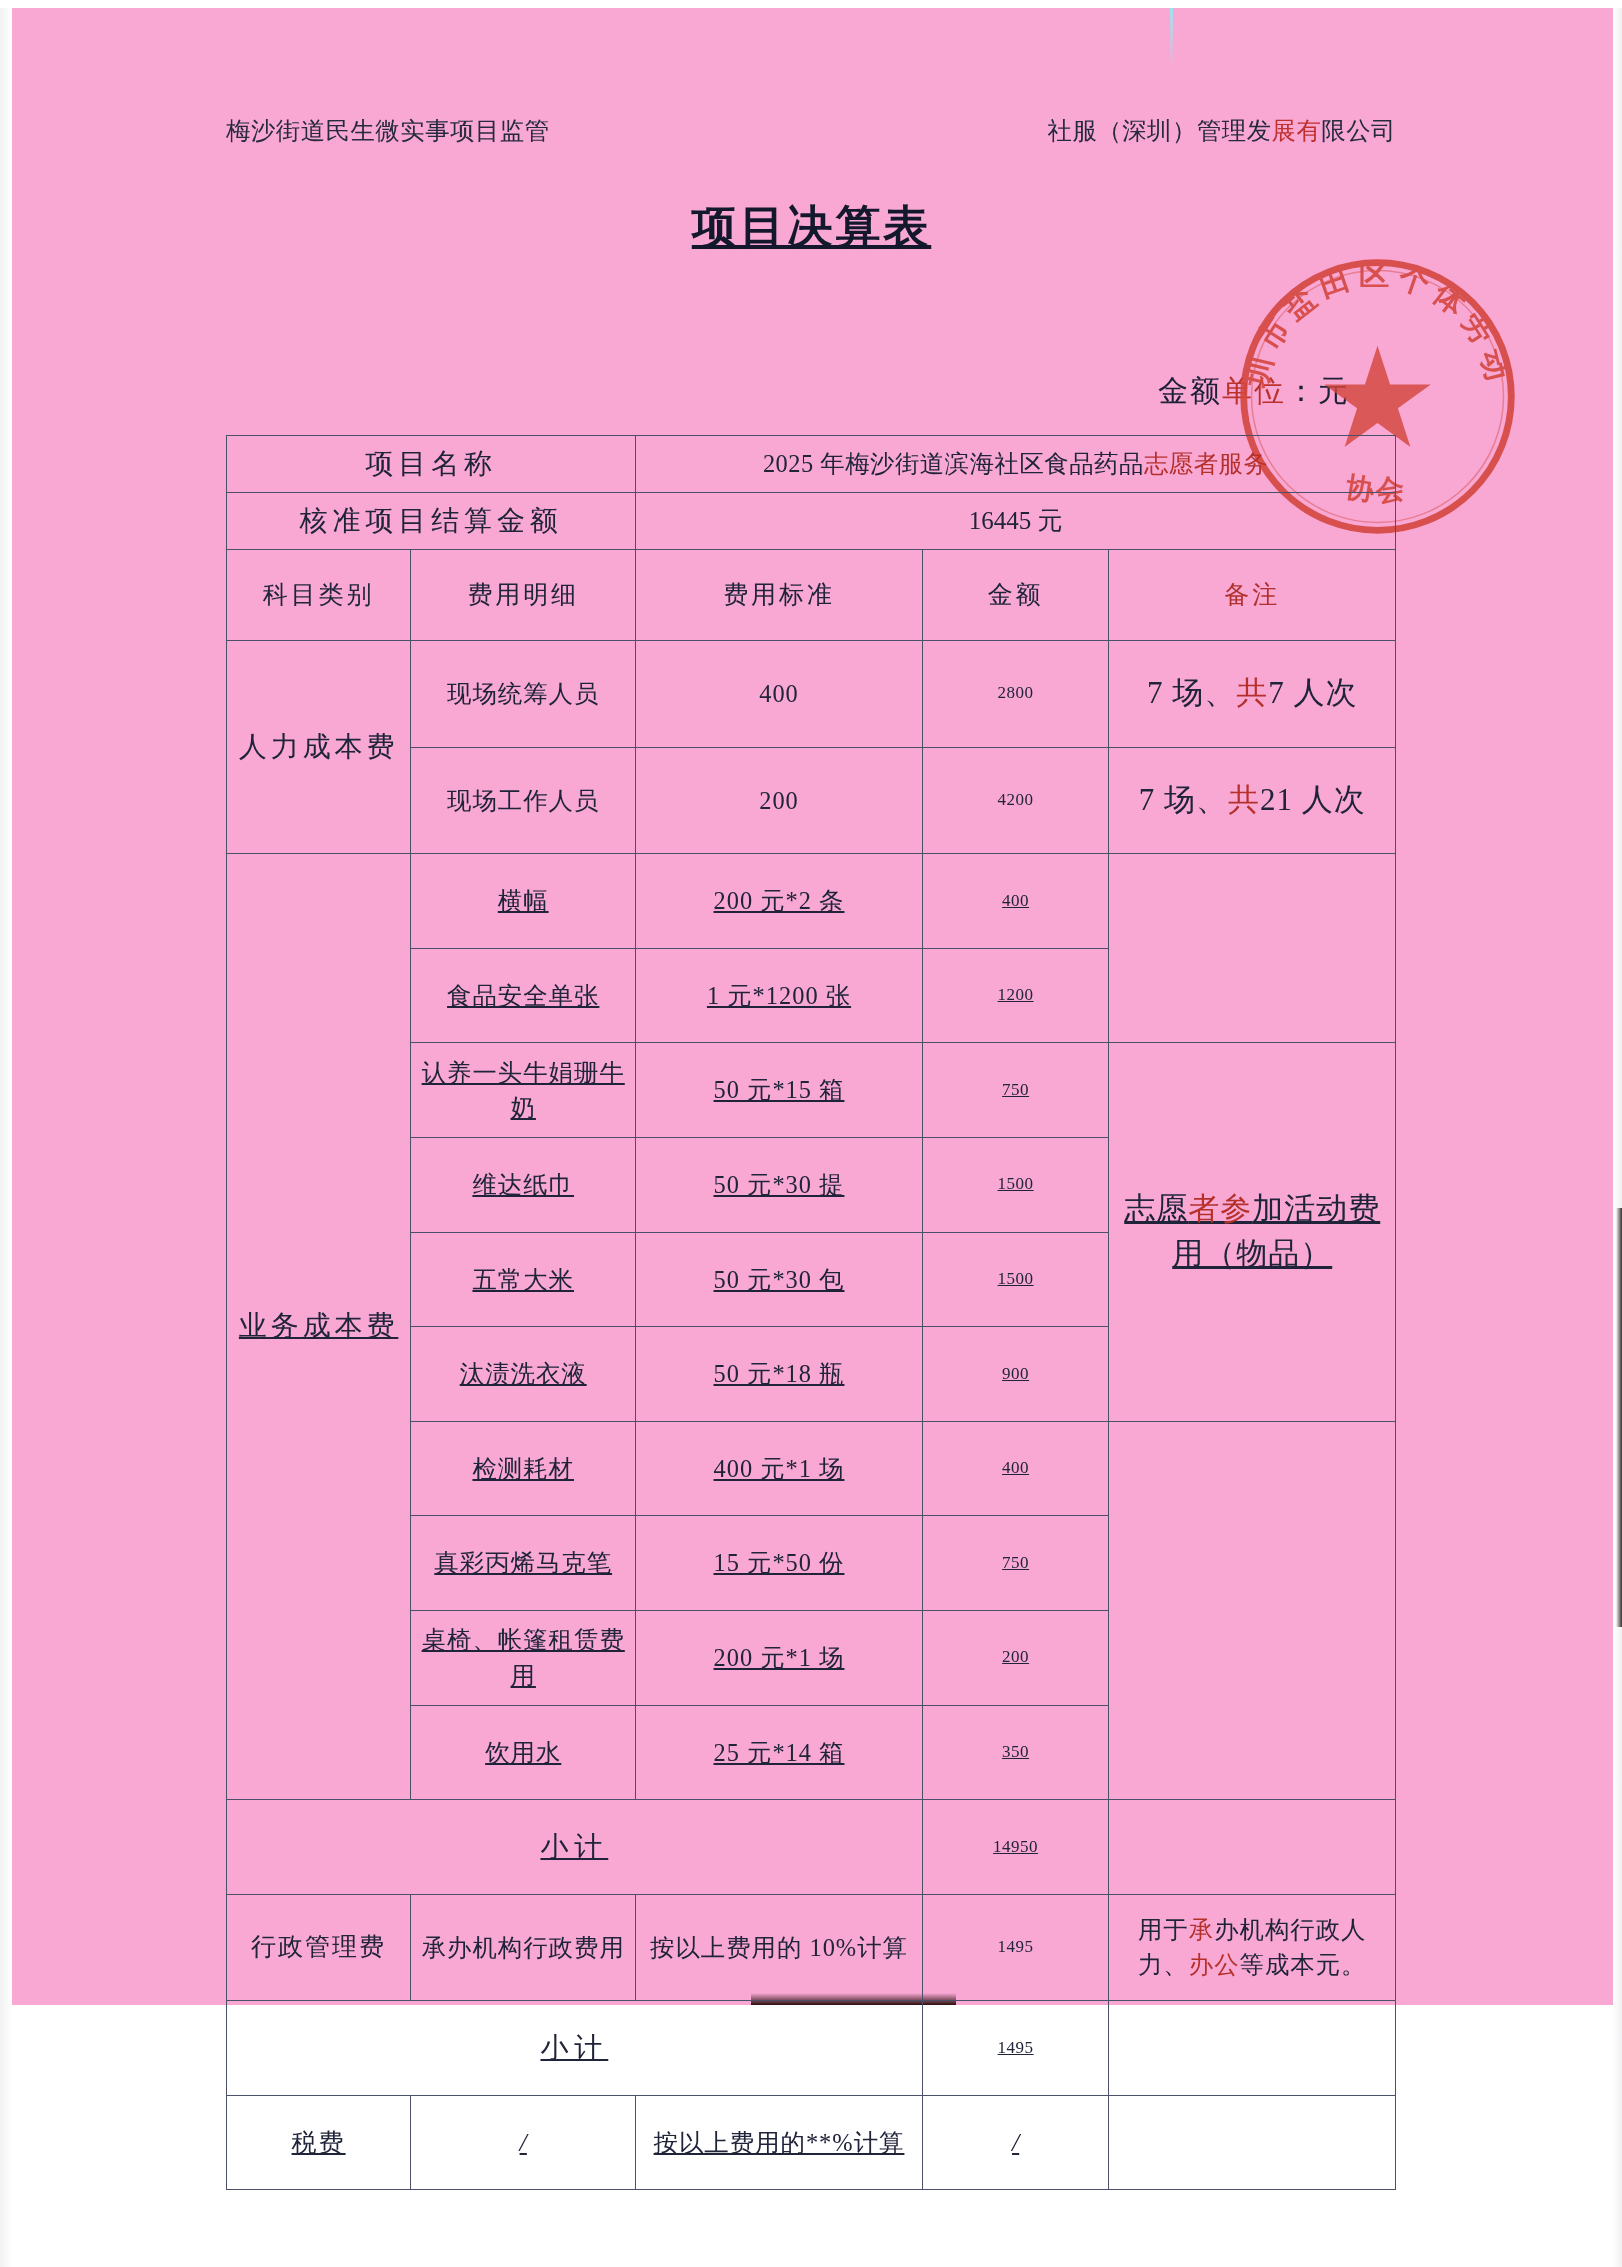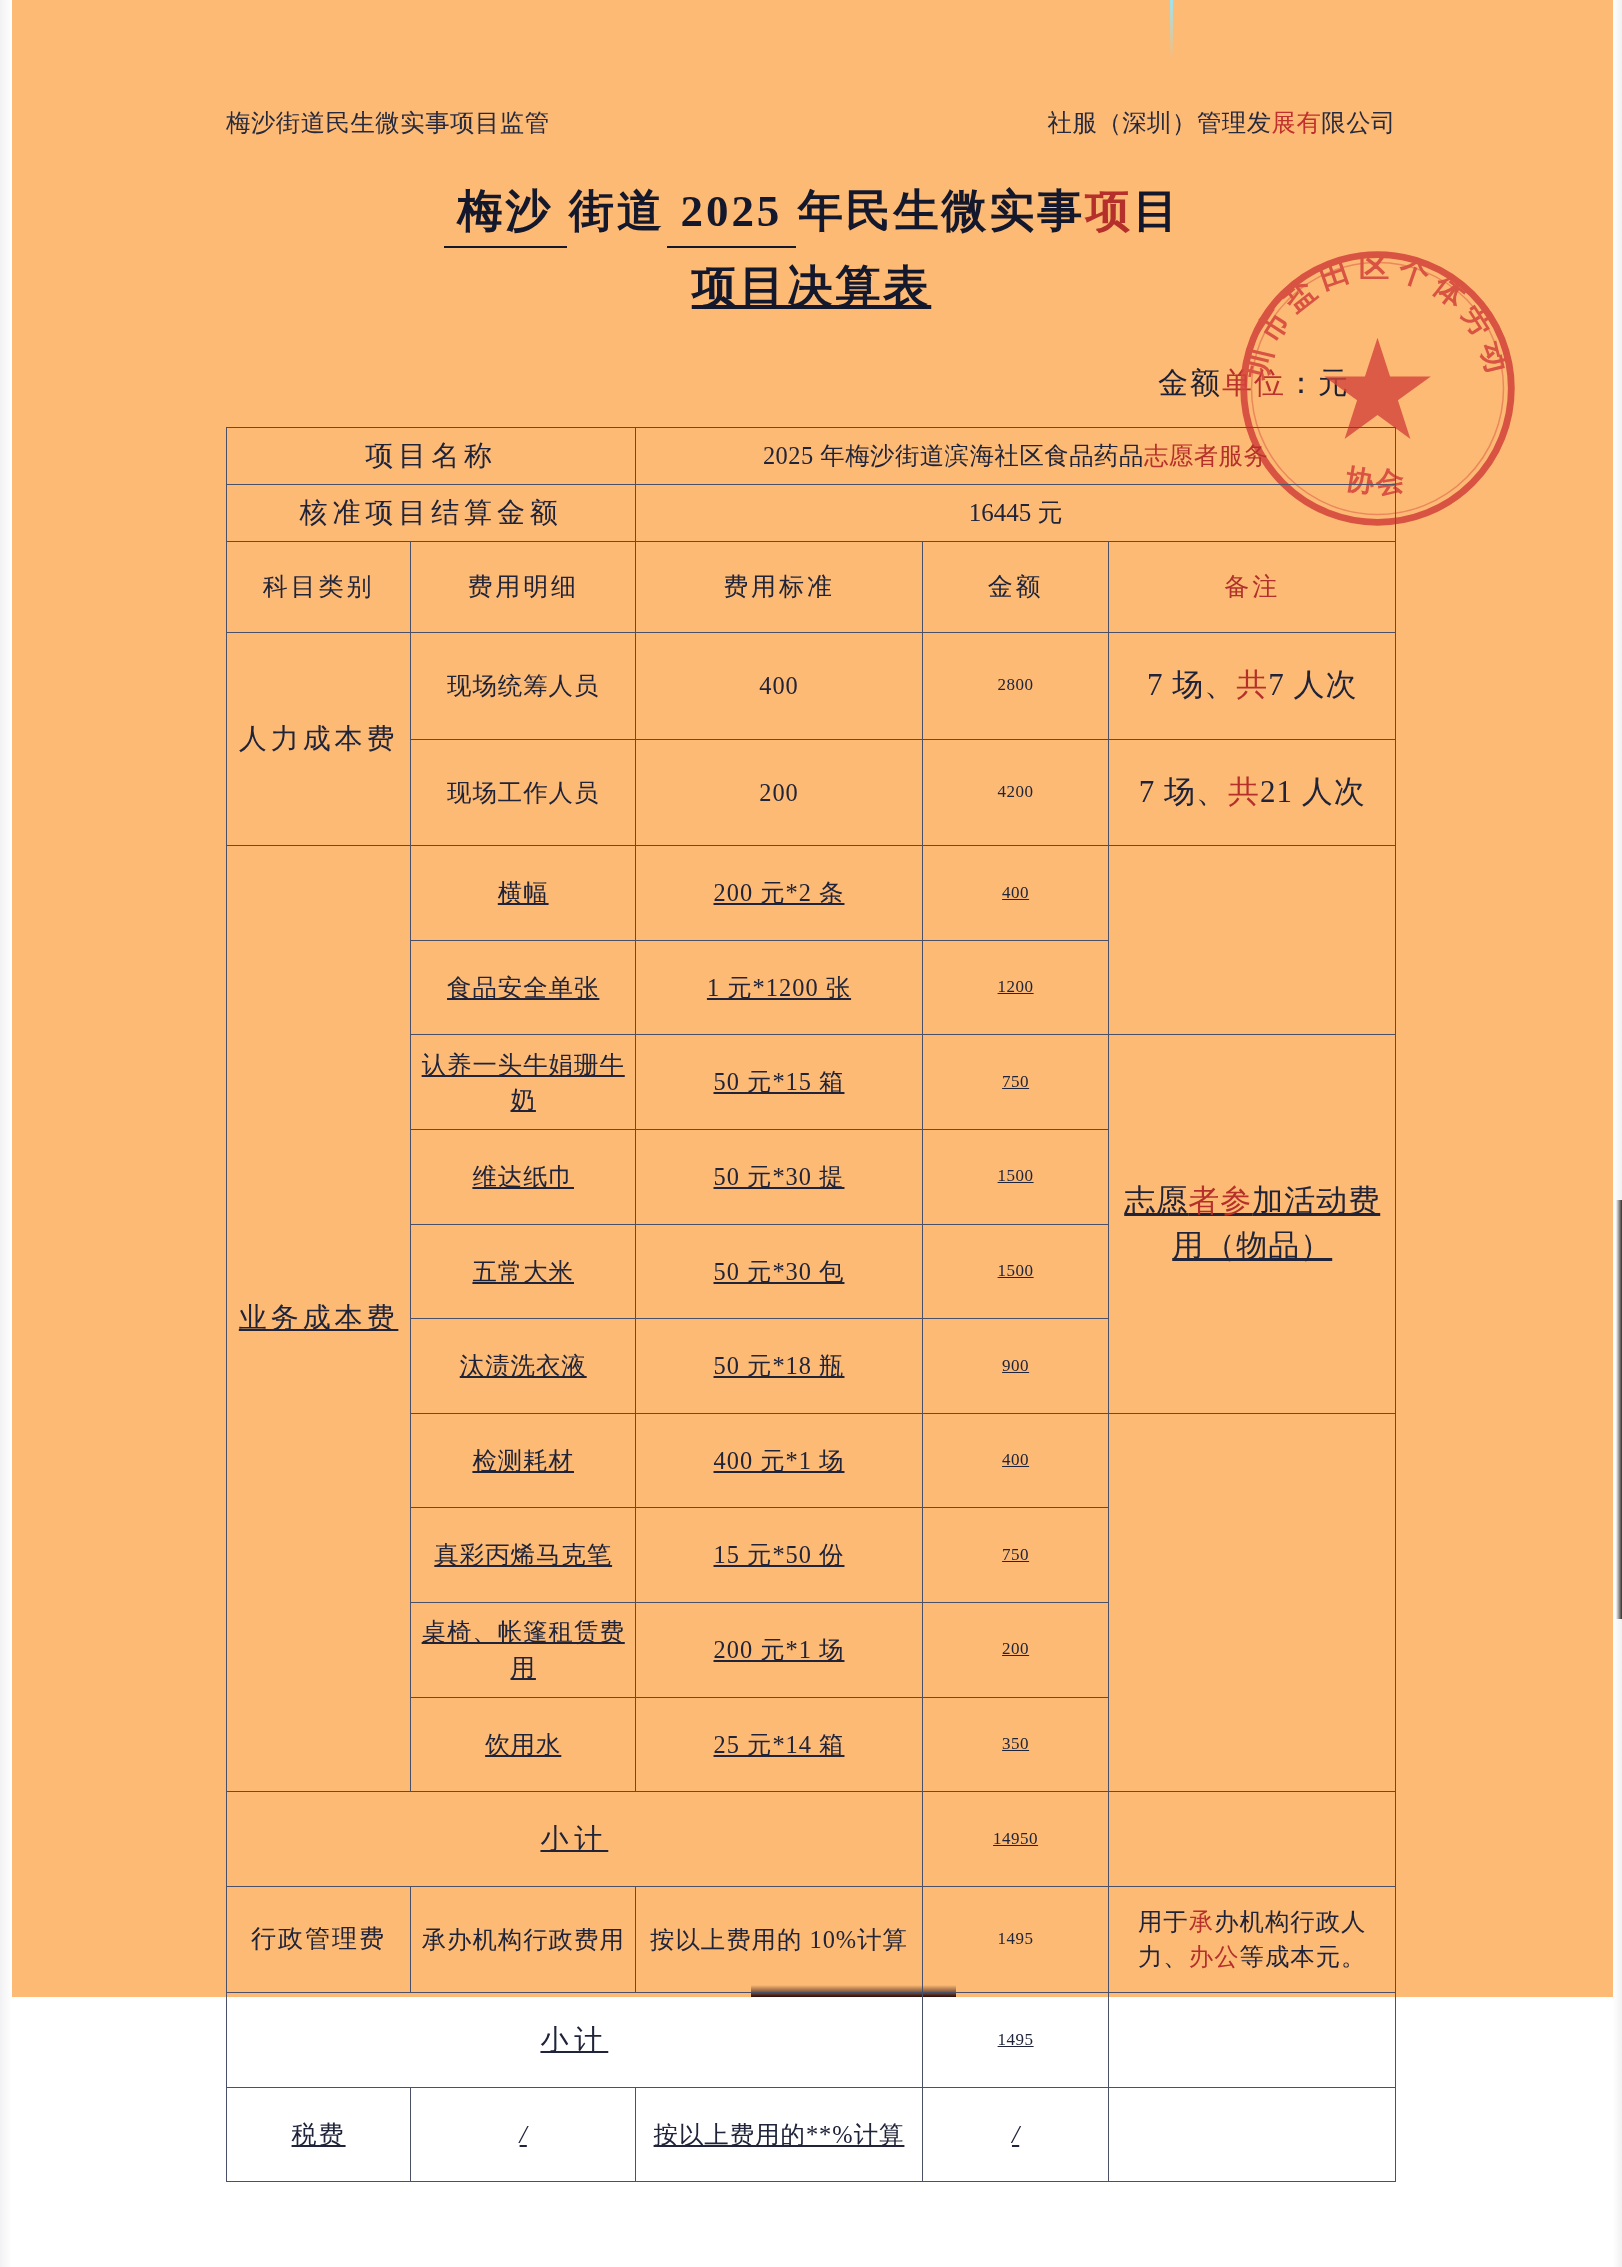--- a/index.html
+++ b/index.html
@@ -12,24 +12,24 @@
     height: 2267px;
     position: relative;
     font-family: "Liberation Serif", "DejaVu Serif", serif;
     color: #1d2033;
     overflow: hidden;
   }
 
   
   #page {
     position: absolute;
-    left: 0; top: 0;
+    left: 0; top: 8px;
     width: 1623px;
     height: 1997px;
-    background: #fdba74;
+    background: #f9a8d4;
   }
 
   
   .edge-left {
     position: absolute;
     left: 0; top: 0;
     width: 11.7px; height: 2267px;
     background: linear-gradient(to right, #f2f2f4, #ffffff);
   }
   .edge-right {
@@ -205,21 +205,20 @@
   <div class="edge-dark-r"></div>
   <div class="edge-dark-b"></div>
   <div class="edge-top-cyan"></div>
 
   <div class="runhead">
     <span class="rh-left">梅沙街道民生微实事项目监管</span>
     <span class="rh-right"><span>社服（深圳）管理发</span><span class="ink-red">展有</span><span>限公司</span></span>
   </div>
 
   <div class="doc-title">
-    <span class="line1"><span class="fill-blank">梅沙</span><span>街道</span><span class="fill-blank">2025</span><span>年民生微实事</span><span class="t-red">项</span><span>目</span></span>
     <span class="line2">项目决算表</span>
   </div>
 
   <div class="unit-line"><span>金额</span><span class="u-red">单位</span><span>：元</span></div>
 
   <svg class="seal" viewBox="0 0 300 300">
     <defs>
       <path id="sealArc" d="M 36,150 A 114,114 0 1 1 264,150"></path>
       <path id="sealArcBottom" d="M 44,150 A 106,106 0 0 0 256,150"></path>
     </defs>

